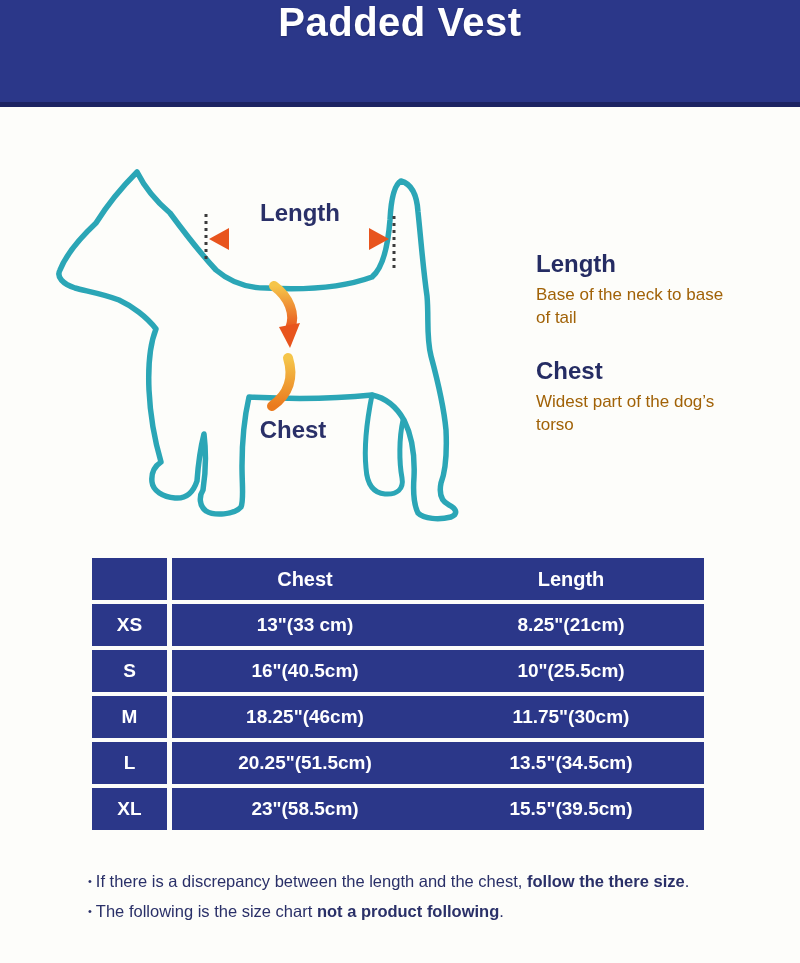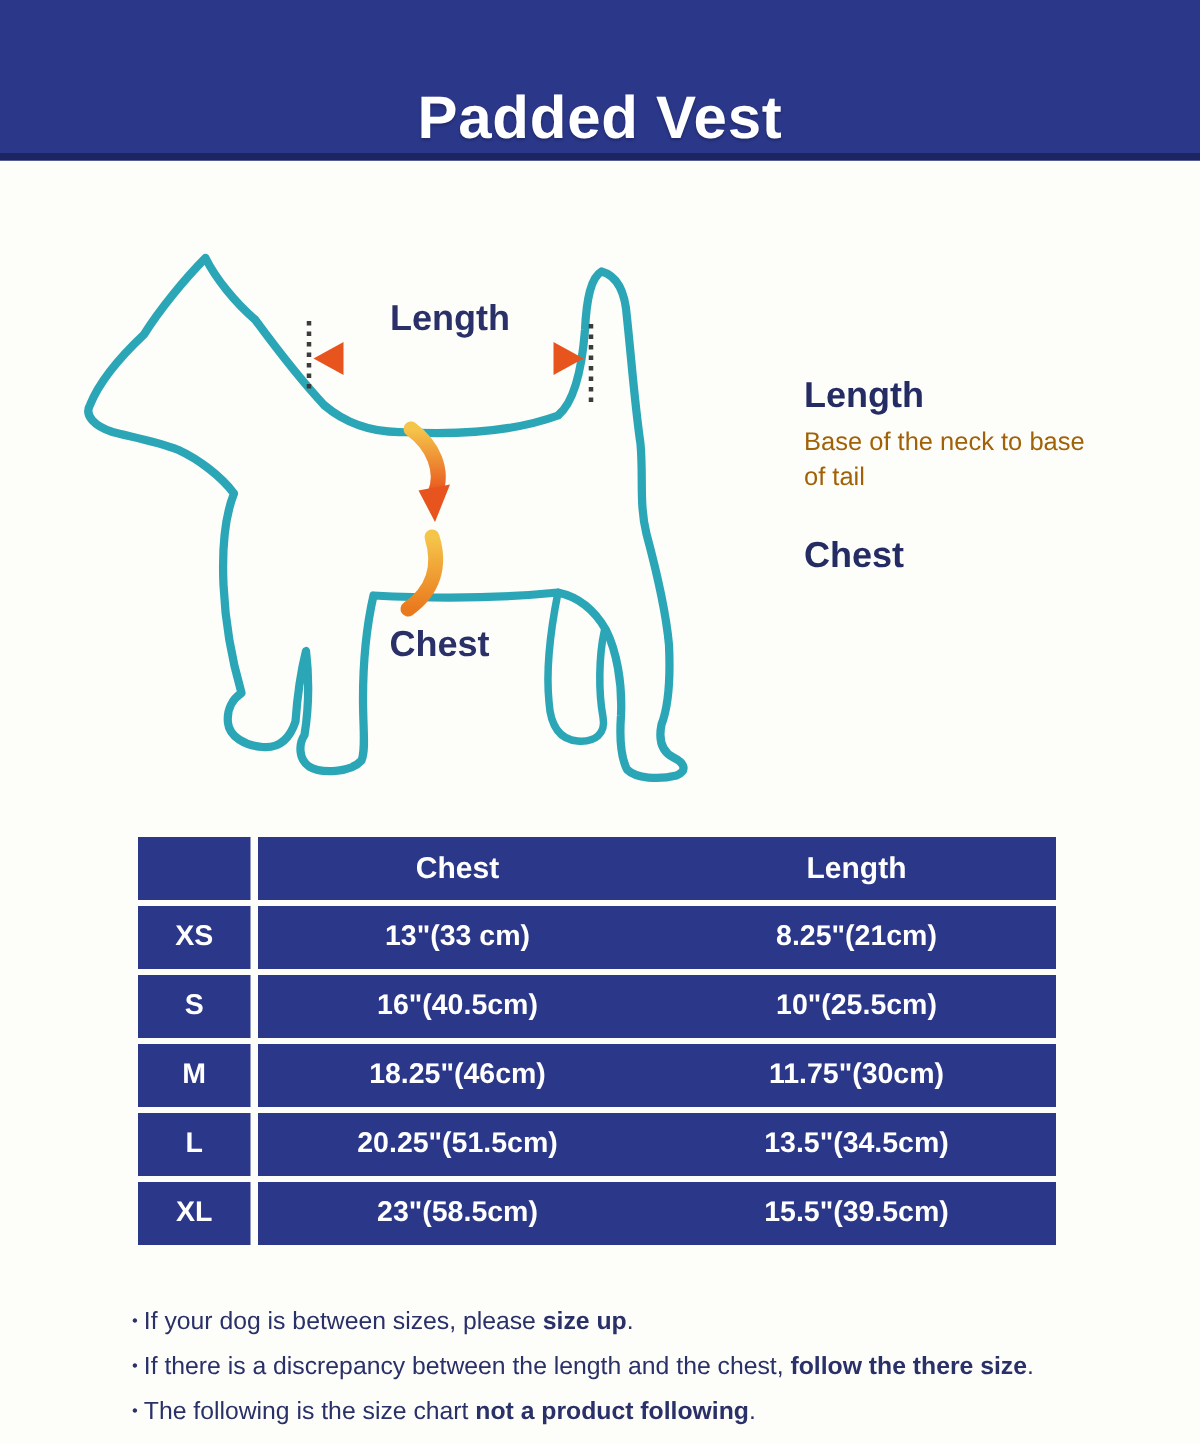--- a/index.html
+++ b/index.html
@@ -4,21 +4,21 @@
 <style>
   html,body { margin:0; padding:0; background:#ffffff; }
   .page {
     position:relative; width:800px; height:963px; overflow:hidden;
     background:#fdfdfa; font-family:"Liberation Sans", sans-serif;
   }
   
   .title-bar {
     position:absolute; left:0; top:0; width:800px; height:102px;
     background:#2b3789; border-bottom:5px solid #1d2462;
-    display:flex; align-items:flex-end; justify-content:center;
+    display:flex; align-items:flex-start; justify-content:center;
   }
   .title-bar h1 {
     margin:0; color:#ffffff; font-size:40px; font-weight:bold; letter-spacing:.5px;
     text-shadow:0 1px 2px rgba(0,0,0,.25);
   }
   
   svg.diagram-svg { position:absolute; left:0; top:0; width:800px; height:963px; pointer-events:none; }
   .arrow-label {
     position:absolute; width:120px; text-align:center;
     font-size:24px; font-weight:bold; color:#2a3068;
@@ -137,20 +137,21 @@
   <div class="arrow-label length-label">Length</div>
   <div class="arrow-label chest-label">Chest</div>
 
   <div class="legend">
     <div>
       <p class="legend-term">Length</p>
       <p class="legend-def">Base of the neck to base of tail</p>
     </div>
     <div>
       <p class="legend-term">Chest</p>
+      <p class="legend-def">Widest part of the dog’s torso</p>
     </div>
   </div>
 
   <div class="size-table">
     <div class="cell head"></div>
     <div class="cell head">
       <span class="half">Chest</span>
       <span class="half">Length</span>
     </div>
 
@@ -179,23 +180,20 @@
     </div>
 
     <div class="cell">XL</div>
     <div class="cell">
       <span class="half">23"(58.5cm)</span>
       <span class="half">15.5"(39.5cm)</span>
     </div>
   </div>
 
   <div class="notes">
-    <p class="note">
-      <span class="bullet">•</span><span>If your dog is between sizes, please </span><b>size up</b><span>.</span>
-    </p>
     <p class="note">
       <span class="bullet">•</span><span>If there is a discrepancy between the length and the chest, </span><b>follow the there size</b><span>.</span>
     </p>
     <p class="note">
       <span class="bullet">•</span><span>The following is the size chart </span><b>not a product following</b><span>.</span>
     </p>
   </div>
 
 </div>
 

